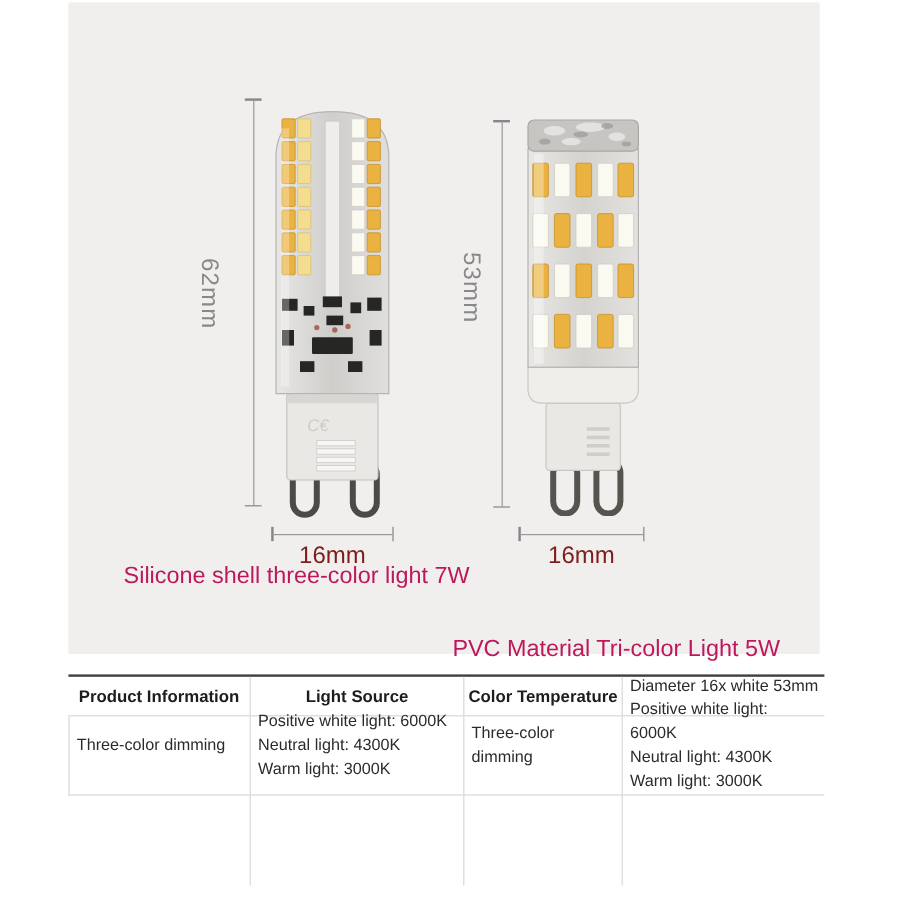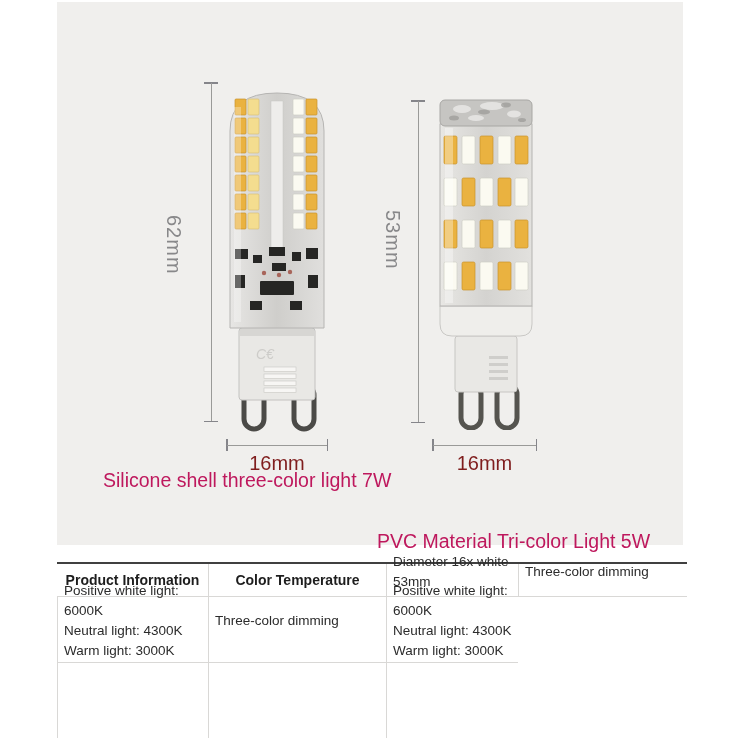--- a/index.html
+++ b/index.html
@@ -227,20 +227,21 @@
         <div class="line"></div>
       </div>
     <div class="dim-label-h" style="left:375px; top:450px; width:105px;">16mm</div>
 
     <div class="caption" style="left:320px; top:504px;margin-top:24px;">PVC Material Tri-color Light 5W</div>
   </div>
 
   <div class="spec-table">
 
     <div class="cell header">Product Information</div>
+    <div class="cell header vline">Light Source</div>
     <div class="cell header vline">Color Temperature</div>
 
     <div class="cell vline">Diameter 16x white 53mm</div>
     <div class="cell vline">Three-color dimming</div>
     <div class="cell vline">
       <span>Positive white light: 6000K</span>
       <span>Neutral light: 4300K</span>
       <span>Warm light: 3000K</span>
     </div>
 

